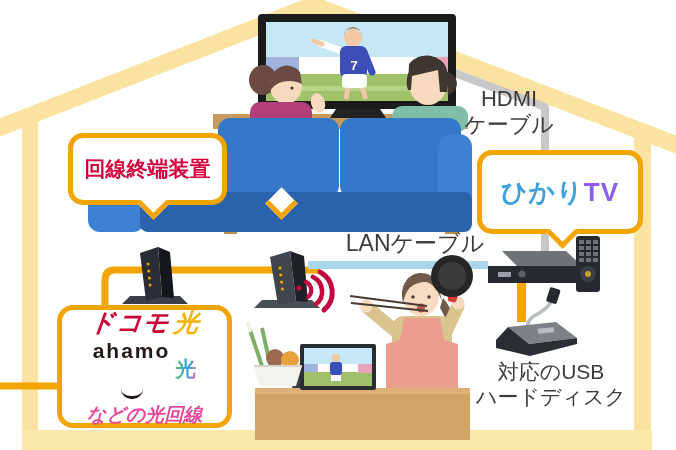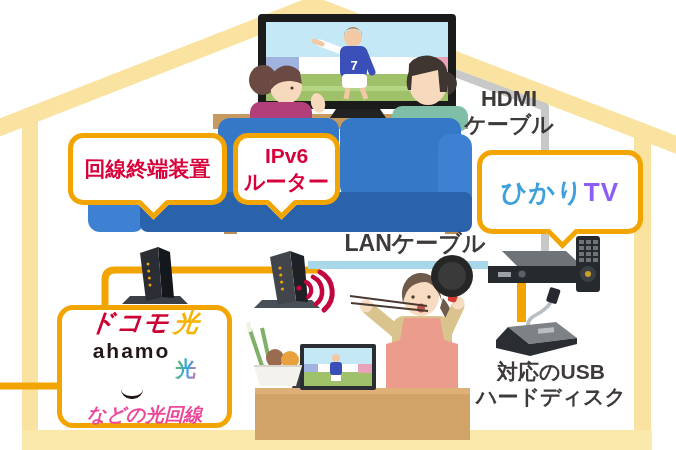--- a/index.html
+++ b/index.html
@@ -15,21 +15,21 @@
     display:flex;flex-direction:column;align-items:center;justify-content:center;
     z-index:5;line-height:1.22;text-align:center;
   }
   .bubble .red{color:#D7003A;font-weight:bold;font-size:21px;}
   .tail{
     position:absolute;width:18px;height:18px;background:#fff;
     border-right:5px solid #F2A400;border-bottom:5px solid #F2A400;
     transform:rotate(45deg);z-index:6;
   }
   .plain-label{
-    position:absolute;z-index:7;color:#3E3A39;font-weight:bold;
+    position:absolute;z-index:7;color:#3E3A39;font-weight:normal;
     text-align:center;line-height:1.18;
   }
   #hdmi-label{left:448px;top:86px;width:122px;font-size:22px;}
   #lan-label{left:330px;top:230px;width:170px;font-size:23px;}
   #usb-label{left:455px;top:360px;width:192px;font-size:21px;}
   
   #isp-box{
     position:absolute;left:57px;top:305px;width:175px;height:123px;box-sizing:border-box;
     background:#fff;border:5px solid #F2A400;border-radius:16px;z-index:5;
     display:flex;flex-direction:column;align-items:center;justify-content:center;gap:1px;
@@ -246,24 +246,20 @@
       <polygon points="496,340 508,327 529,344 577,338 577,344 530,356 496,348" fill="#2A2D32"></polygon>
       <rect x="538" y="328" width="16" height="5" fill="#B9BEC3" transform="rotate(-5 546 330)"></rect>
     </g>
   </svg>
 
   <div class="bubble" style="left:68px;top:133px;width:159px;height:72px;gap:28px;">
     <span class="red">回線終端装置</span>
   </div>
   <div class="tail" style="left:142px;top:192px;"></div>
 
-  <div class="bubble" style="left:233px;top:133px;width:107px;height:72px;">
-    <span class="red">IPv6</span>
-    <span class="red">ルーター</span>
-  </div>
   <div class="tail" style="left:270px;top:192px;"></div>
 
   <div class="bubble" style="left:477px;top:150px;width:166px;height:84px;">
     <span class="brand-row">
       <span class="hikari">ひかり</span>
       <span class="brand-tv">TV</span>
     </span>
   </div>
   <div class="tail" style="left:551px;top:221px;"></div>
 

